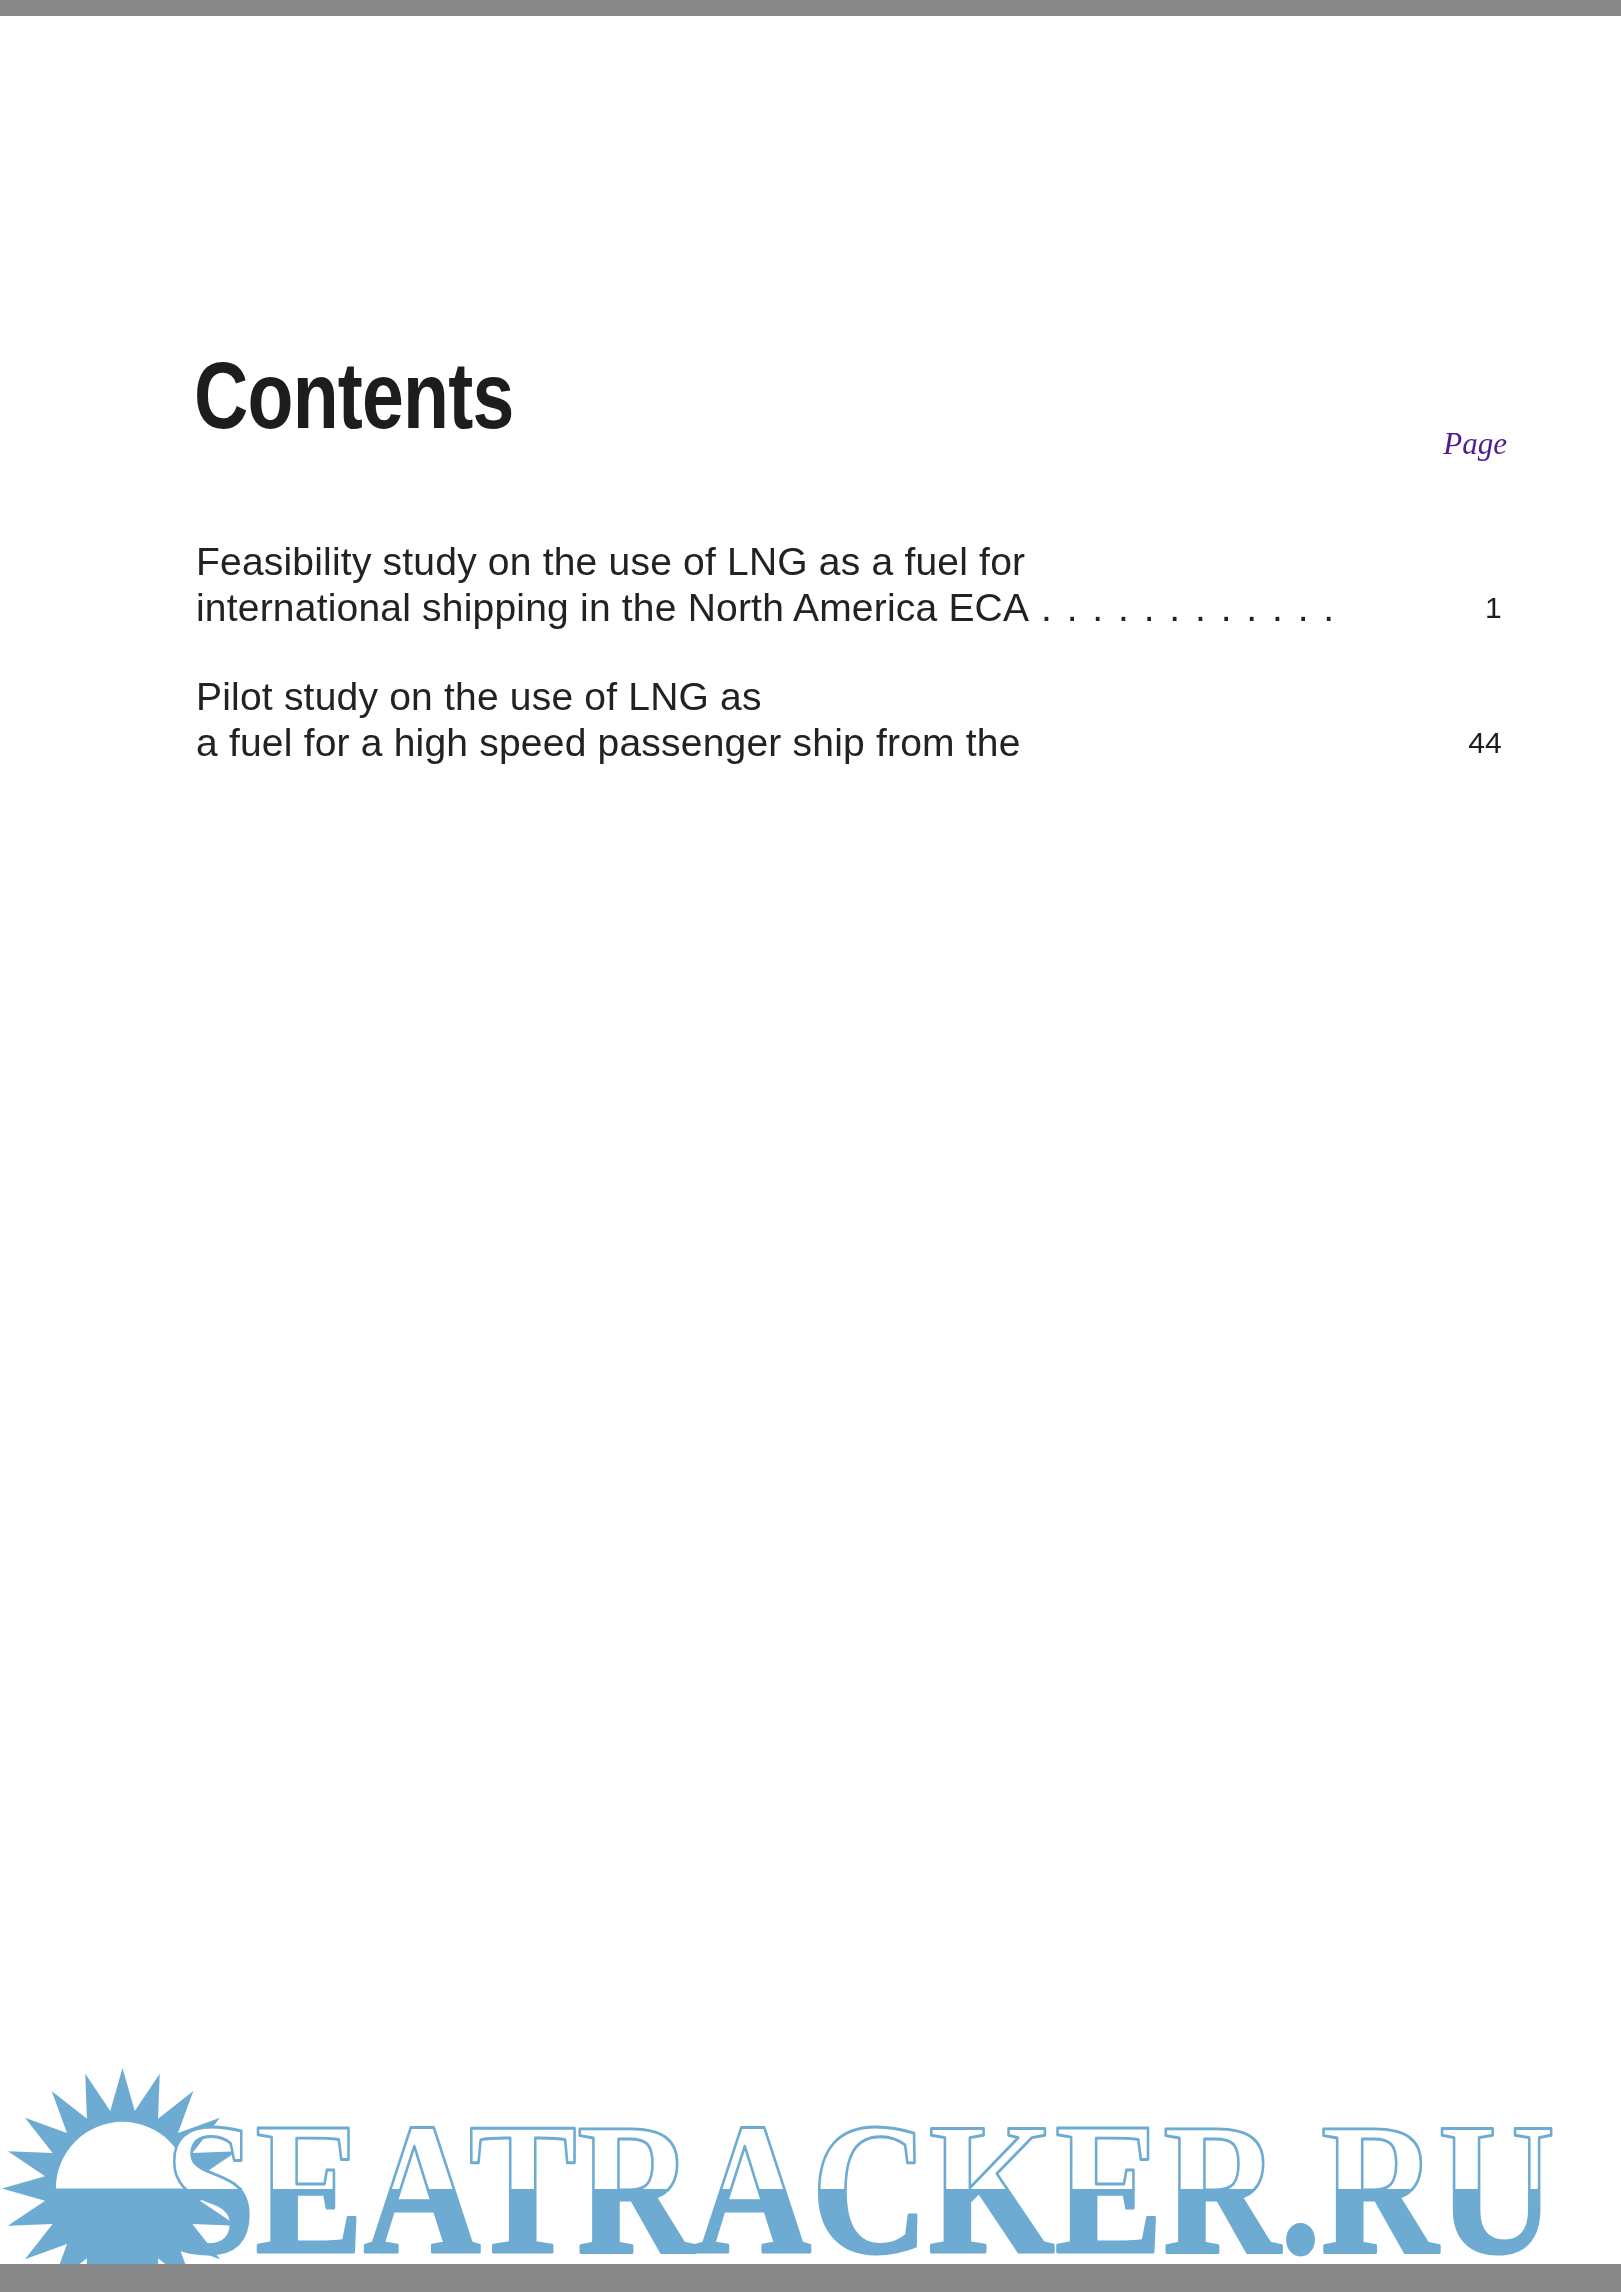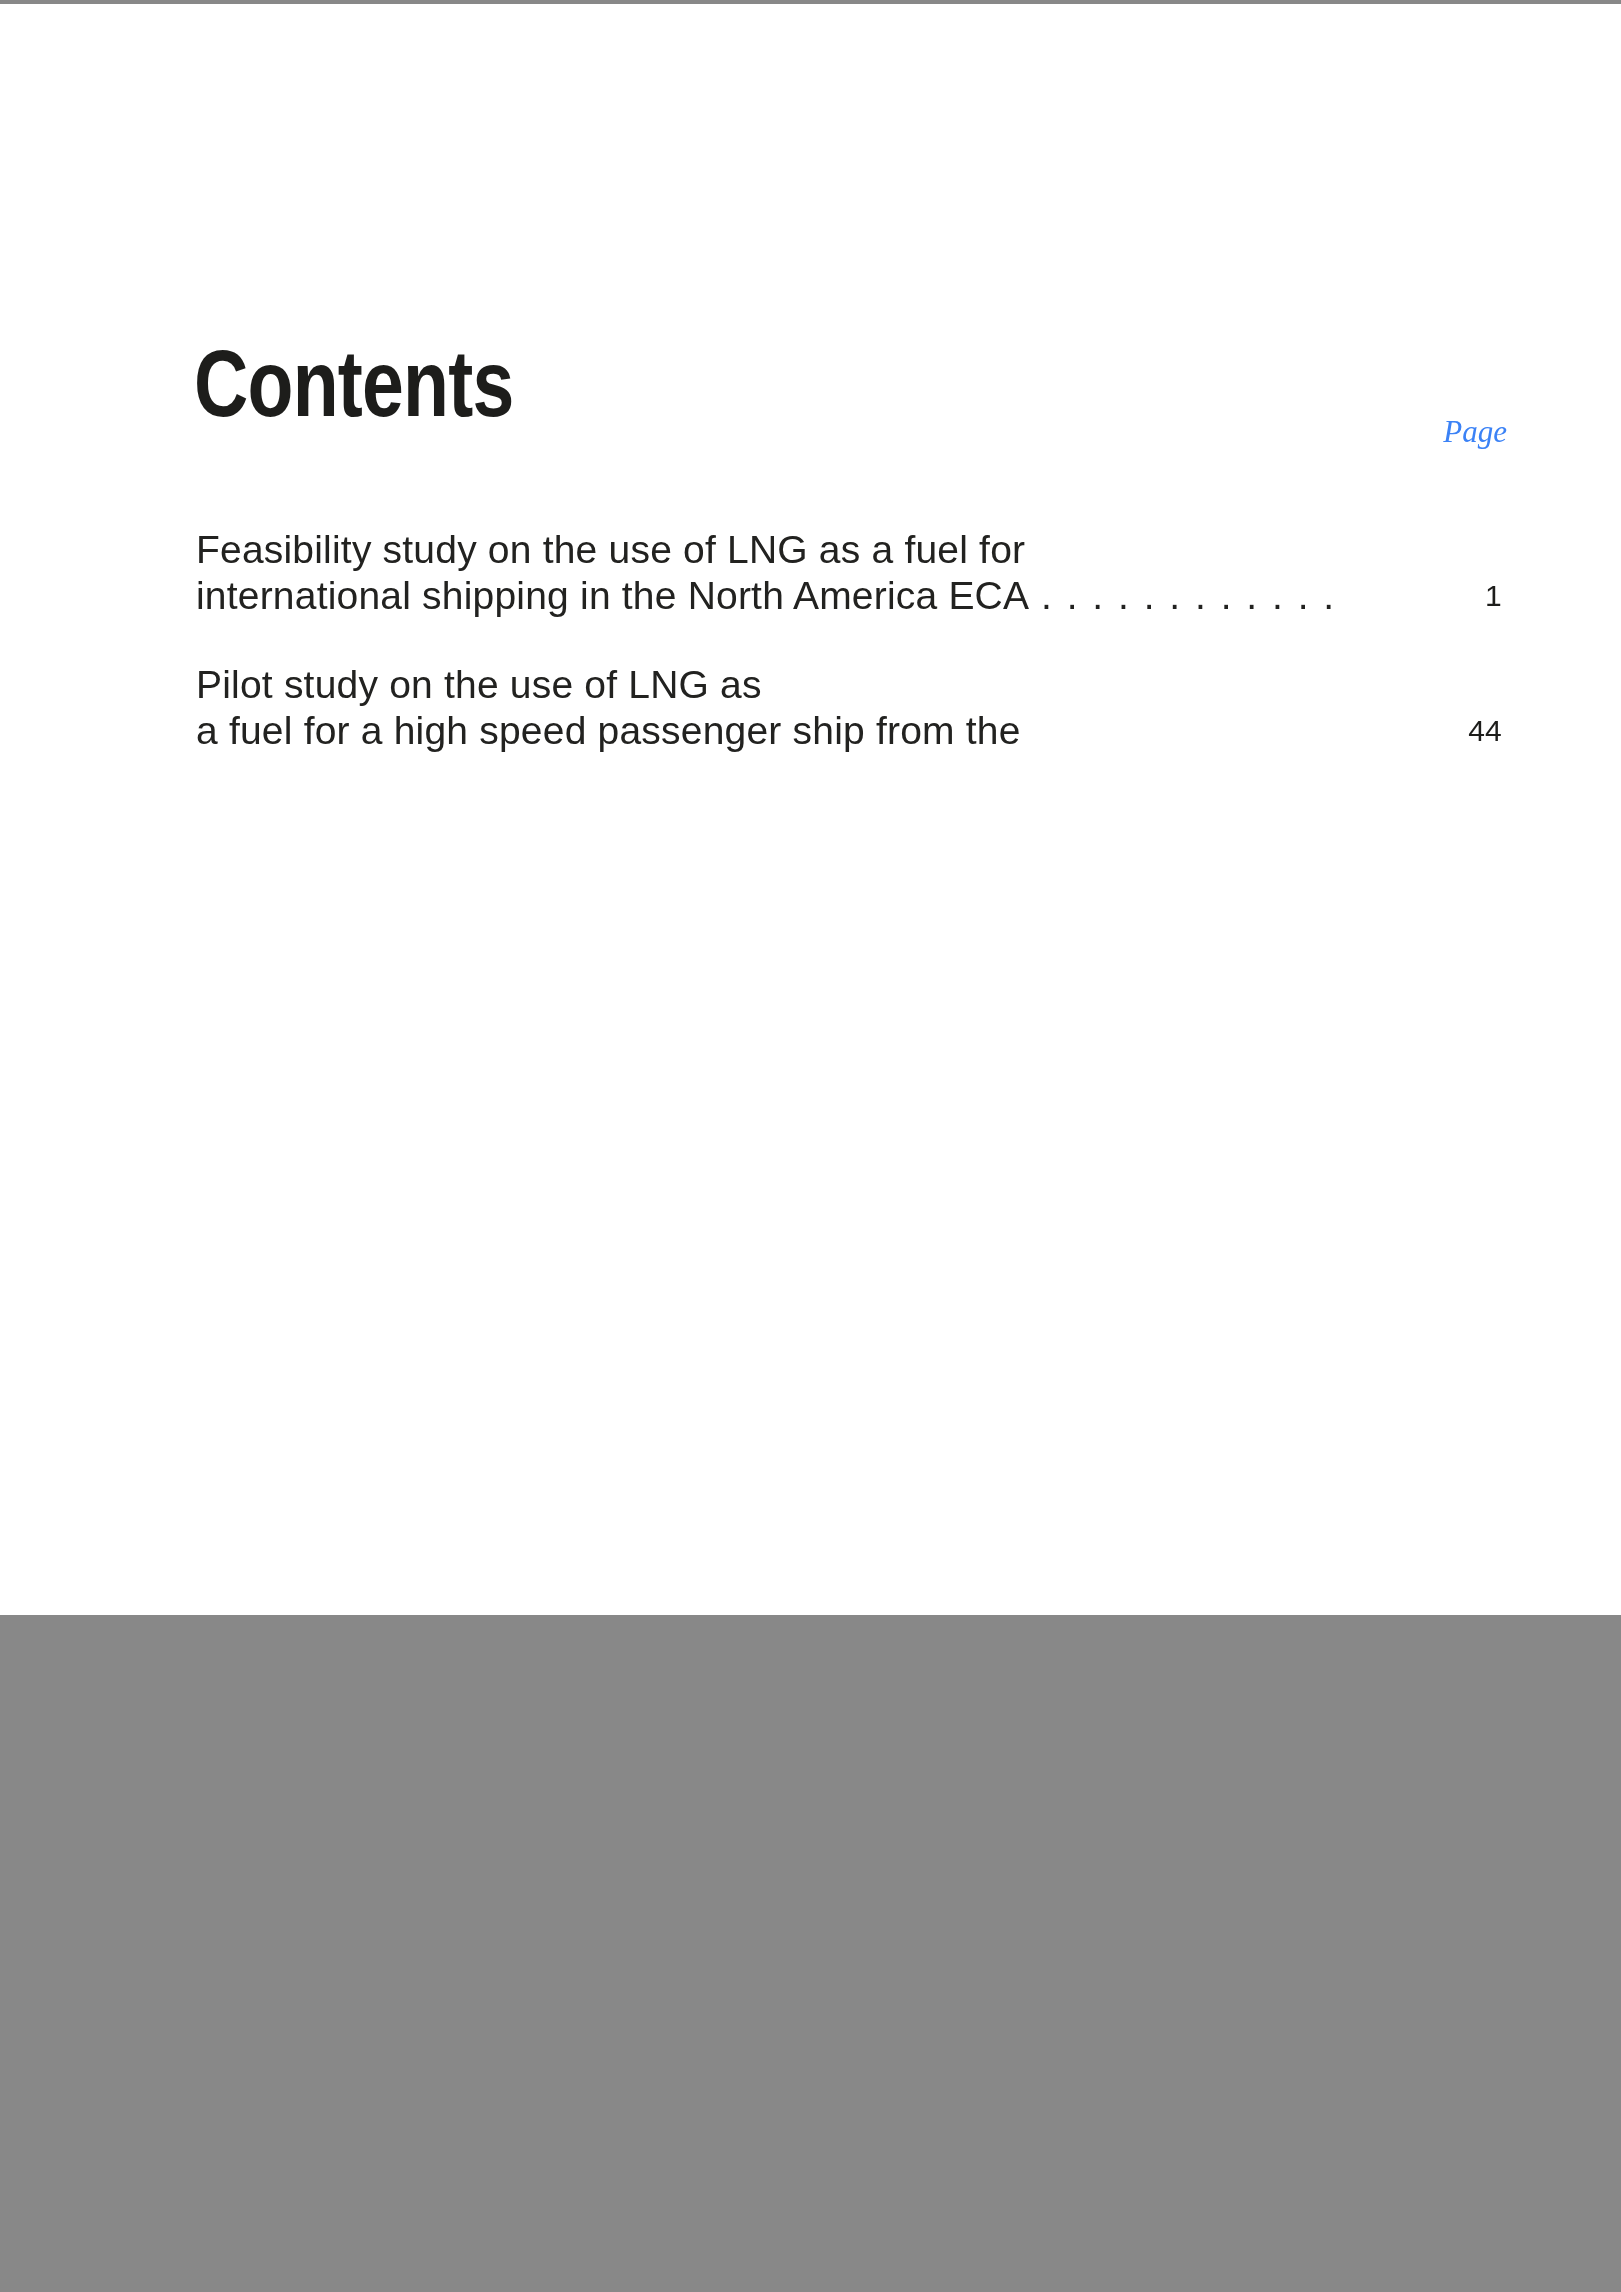--- a/index.html
+++ b/index.html
@@ -1,21 +1,21 @@
 <!DOCTYPE html>
 <html><head>
 <meta charset="utf-8">
 <style>
   * { margin: 0; padding: 0; box-sizing: border-box; }
   html, body { background: #888; }
   .page {
     position: relative;
     width: 1621px;
-    height: 1611px;
-    margin: 4px auto;
+    height: 2248px;
+    margin: 16px auto;
     background: #ffffff;
     overflow: hidden;
     font-family: "Liberation Sans", sans-serif;
     color: #1d1d1b;
     padding-left: 36px;
   }
   .title {
     position: absolute;
     left: 194px;
     top: 333px;
@@ -29,21 +29,21 @@
     white-space: nowrap;
   }
   .page-label {
     position: absolute;
     right: 114px;
     top: 411px;
     font-family: "Liberation Serif", serif;
     font-style: italic;
     font-size: 31px;
     line-height: 1.1;
-    color: #3b82f6;
+    color: #4c1d95;
   }
   .toc {
     position: absolute;
     left: 196px;
     top: 523px;
     width: 1306px;
     font-size: 39px;
     line-height: 46px;
     letter-spacing: 0.2px;
     color: #222220;

